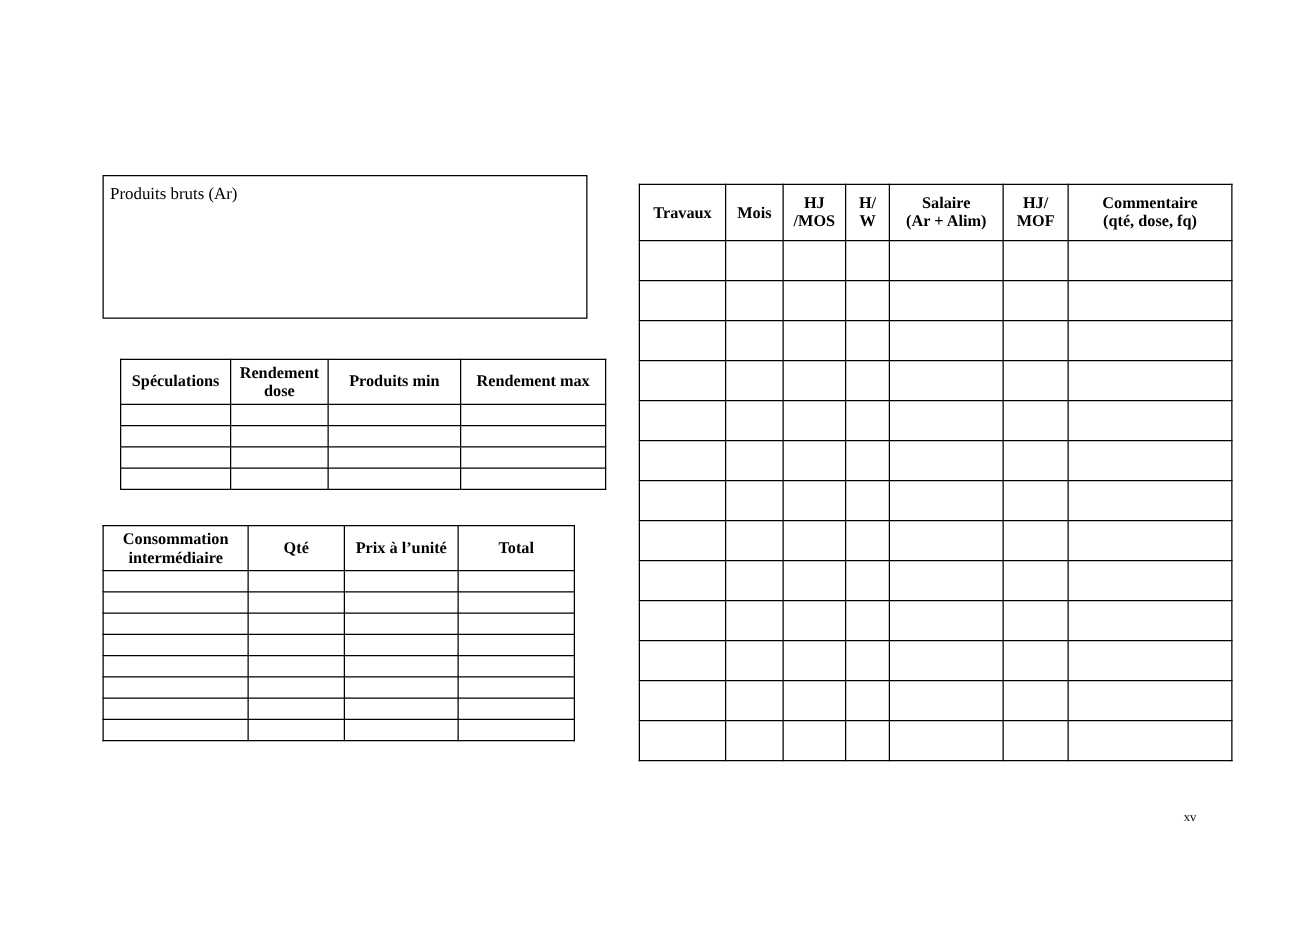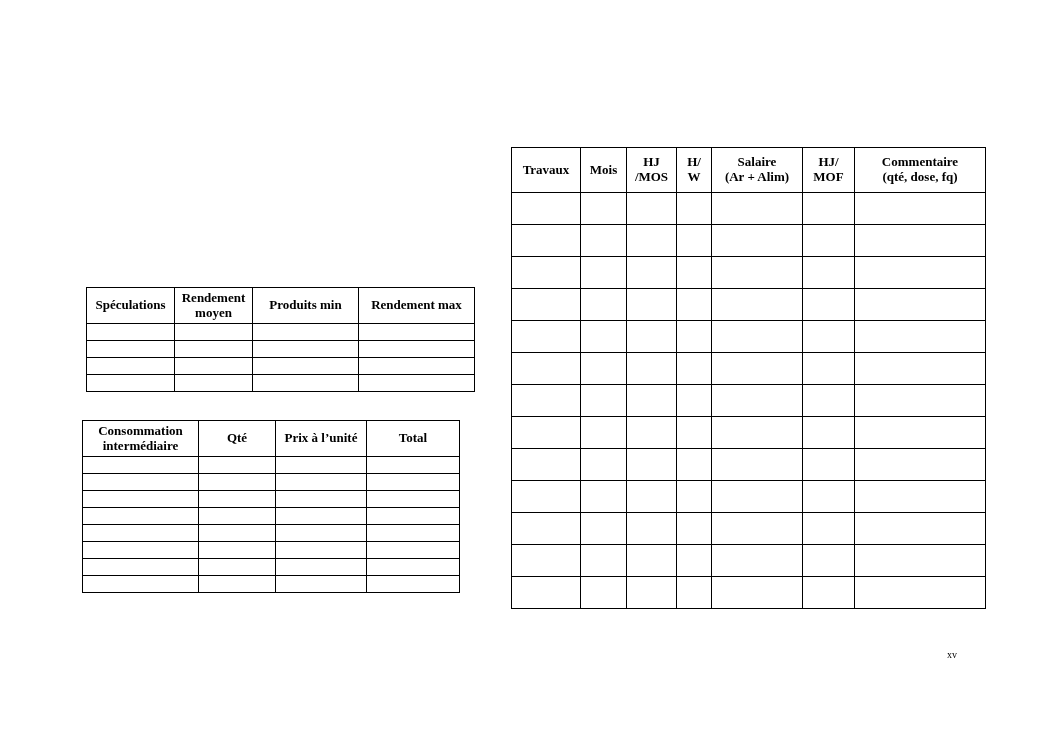--- a/index.html
+++ b/index.html
@@ -63,21 +63,21 @@
     font-weight: bold;
     line-height: 1.12;
     padding: 3px 2px;
   }
   table.grid td.empty {
     height: 17px;
   }
 
   
   #spec-table {
-    left: 86px;
+    left: 96px;
     top: 287px;
     width: 388px;
   }
   #spec-table th { height: 32px; }
 
   
   #conso-table {
     left: 82px;
     top: 420px;
     width: 377px;
@@ -99,32 +99,35 @@
     top: 649px;
     font-size: 10px;
   }
 </style>
 </head>
 <body>
 
 <div class="page">
 
 
+  <div class="produits-box">
+    <div class="produits-label">Produits bruts (Ar)</div>
+  </div>
 
   <table class="grid" id="spec-table">
     <colgroup>
       <col style="width:88px">
       <col style="width:78px">
       <col style="width:106px">
       <col style="width:116px">
     </colgroup>
     <thead>
       <tr>
         <th>Spéculations</th>
-        <th>Rendement moyen</th>
+        <th>Rendement dose</th>
         <th>Produits min</th>
         <th>Rendement max</th>
       </tr>
     </thead>
     <tbody id="spec-body">
         <tr>
           <td class="empty">&nbsp;</td>
           <td class="empty">&nbsp;</td>
           <td class="empty">&nbsp;</td>
           <td class="empty">&nbsp;</td>

